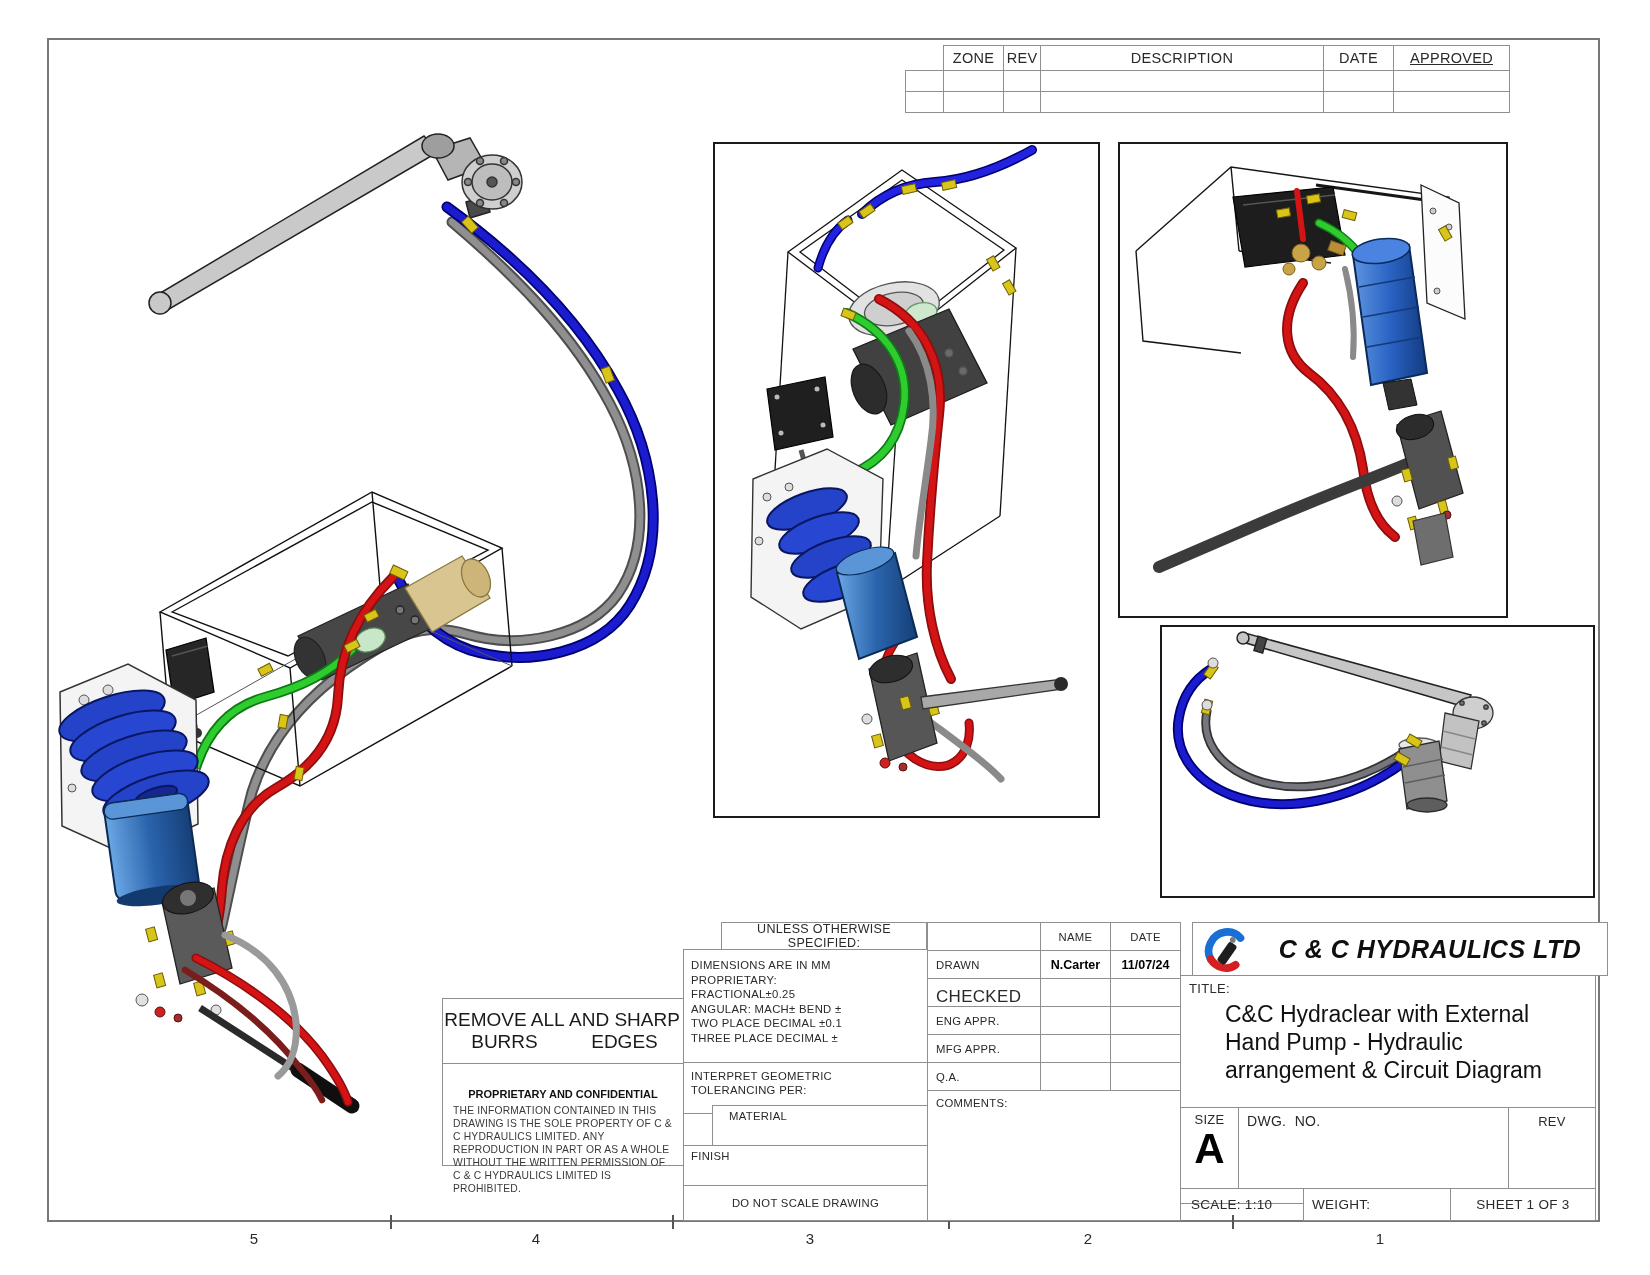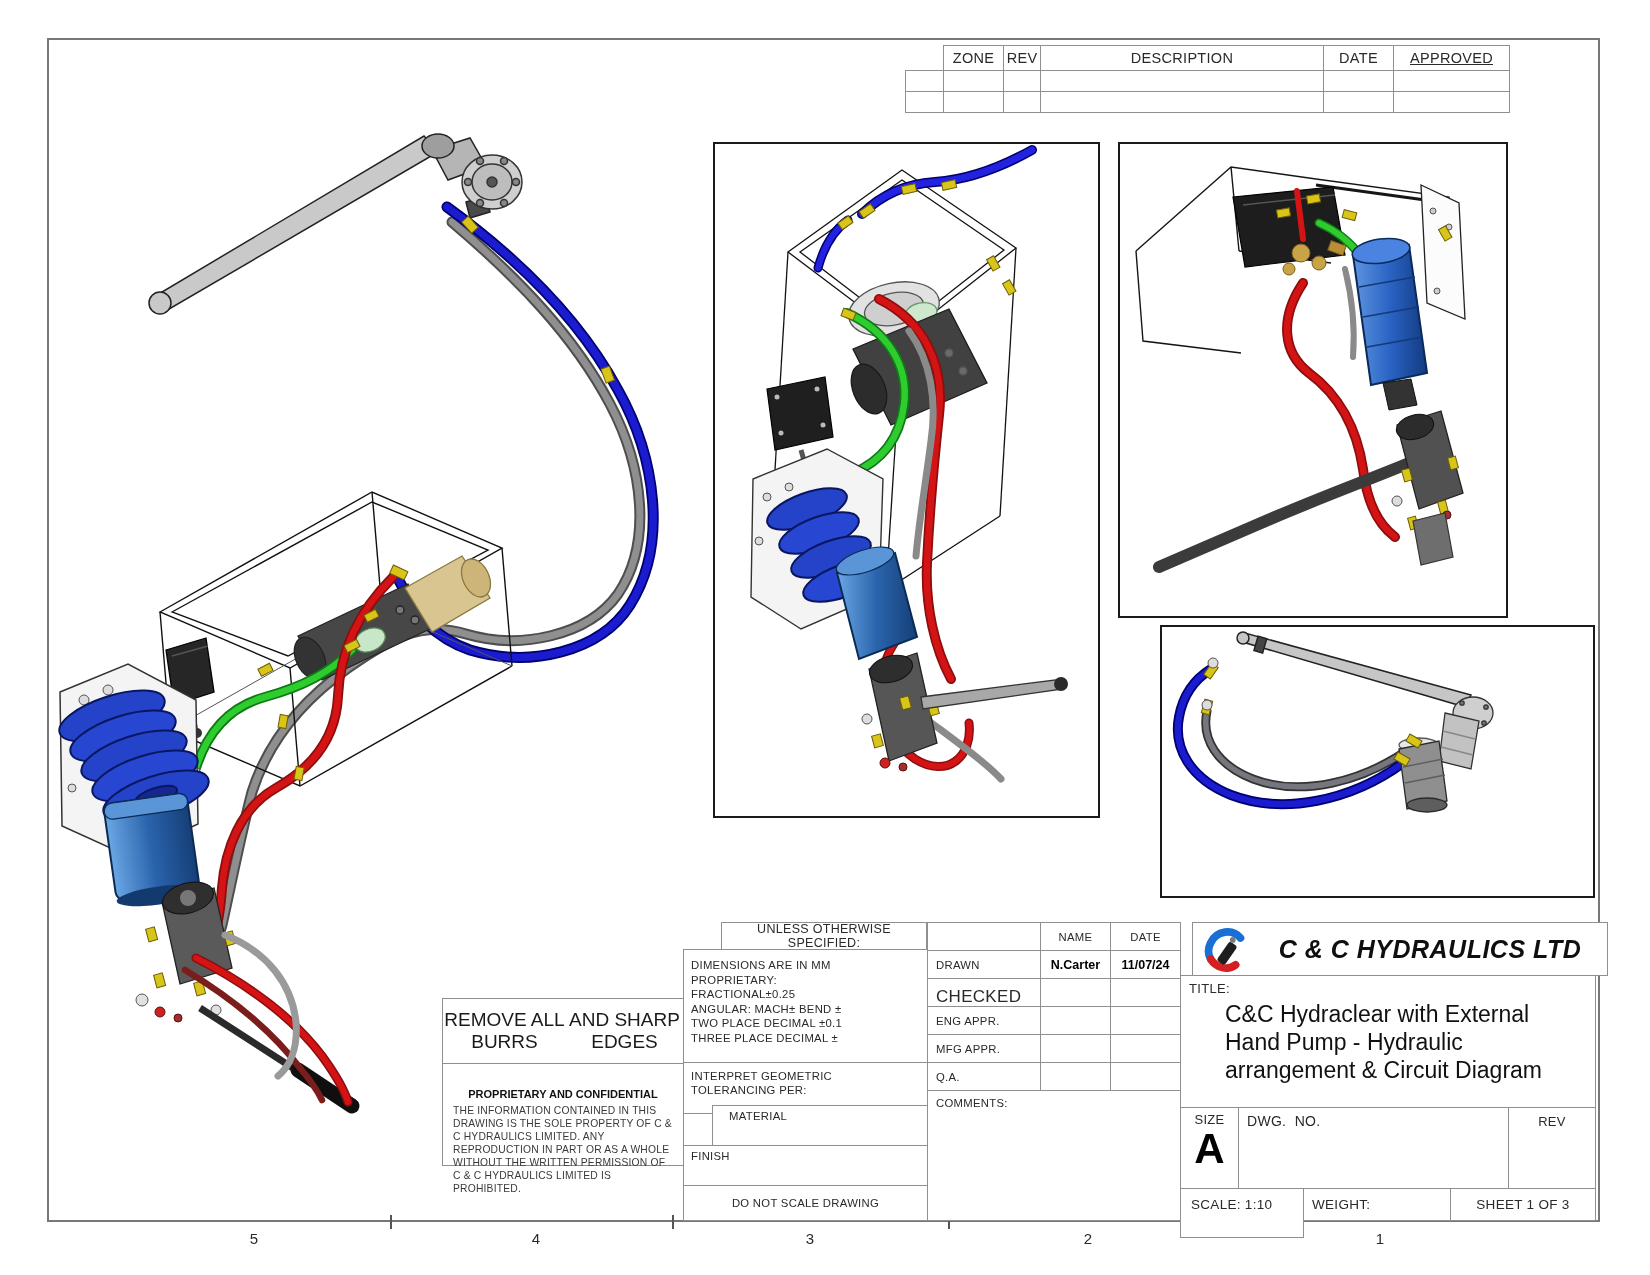--- a/index.html
+++ b/index.html
@@ -502,19 +502,19 @@
   <div class="tech" style="text-align:center; font-size:13px; margin-top:4px;">SIZE</div>
   <div style="text-align:center; font-size:42px; font-weight:bold; color:#000; margin-top:0px; line-height:44px;">A</div>
 </div>
 <div class="cell" style="left:1238px; top:1107px; width:271px; height:82px;">
   <div class="tech" style="position:absolute; left:8px; top:5px; font-size:14px; white-space:pre;">DWG.  NO.</div>
 </div>
 <div class="cell" style="left:1508px; top:1107px; width:88px; height:82px;">
   <div class="tech" style="text-align:center; font-size:13px; margin-top:6px;">REV</div>
 </div>
 
-<div class="cell" style="left:1180px; top:1188px; width:124px; height:50px;">
+<div class="cell" style="left:1180px; top:1188px; width:124px; height:16px;">
   <div class="tech" style="position:absolute; left:10px; top:8px; font-size:13.5px;">SCALE: 1:10</div>
 </div>
 <div class="cell" style="left:1303px; top:1188px; width:148px; height:33px;">
   <div class="tech" style="position:absolute; left:8px; top:8px; font-size:13.5px;">WEIGHT:</div>
 </div>
 <div class="cell ctr tech" style="left:1450px; top:1188px; width:146px; height:33px; font-size:13.5px;">SHEET 1 OF 3</div>
 
 </body></html>

